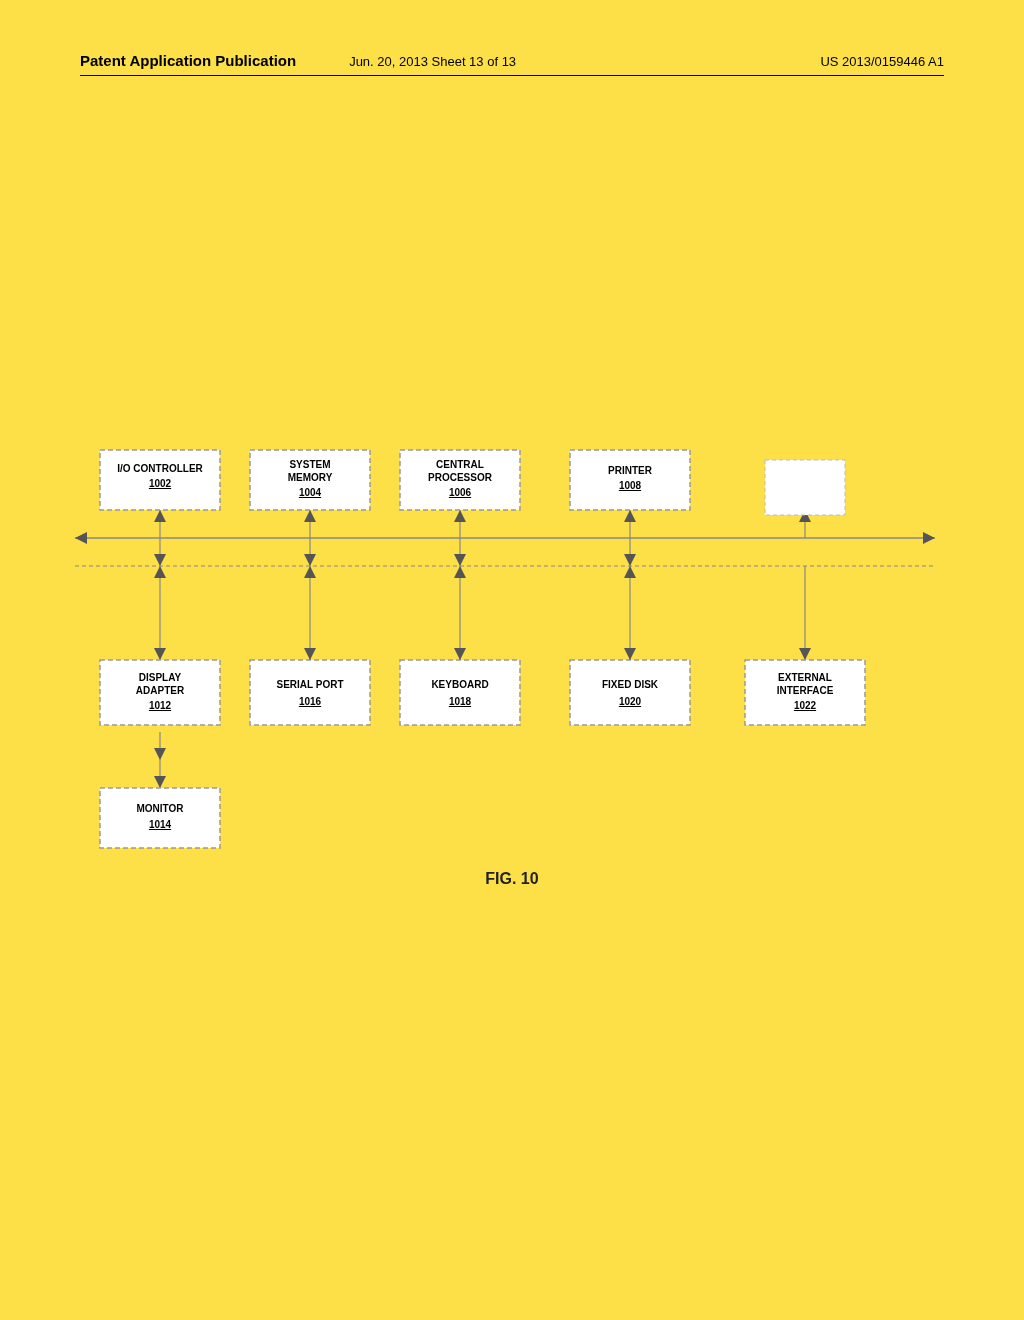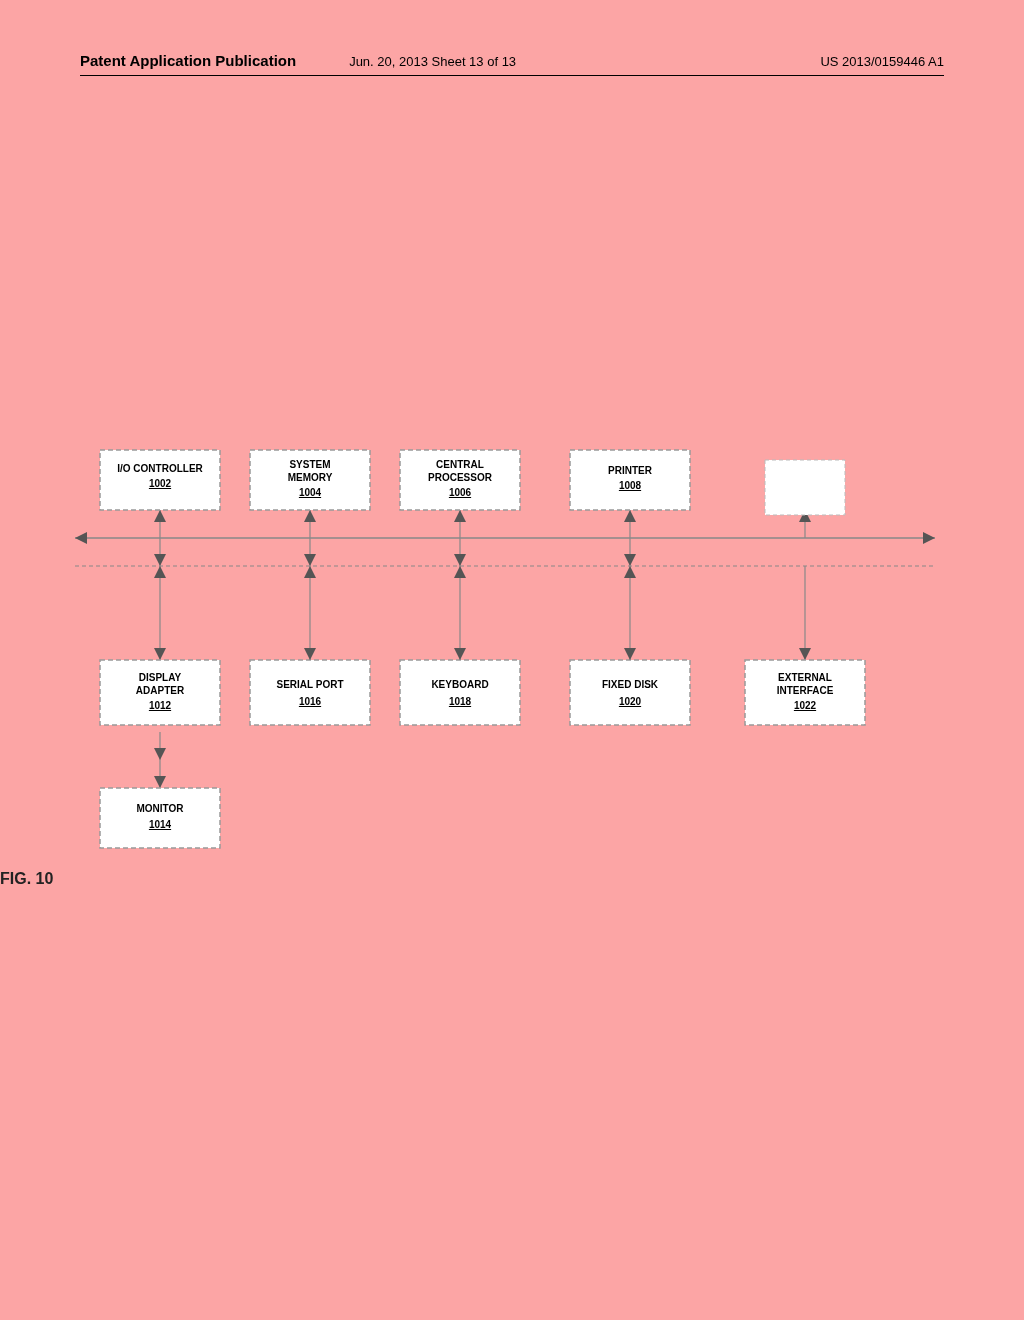--- a/index.html
+++ b/index.html
@@ -9,21 +9,21 @@
       background: #fff;
       font-family: Arial, sans-serif;
       position: relative;
       overflow: hidden;
     }
 
     .page {
       width: 1024px;
       height: 1320px;
       position: relative;
-      background: #fca5a5;
+      background: #fde047;
     }
 
     .header {
       position: absolute;
       top: 52px;
       left: 80px;
       right: 80px;
       display: flex;
       align-items: baseline;
       gap: 40px;
@@ -162,15 +162,15 @@
     <polygon points="395,136 389,148 401,148" fill="#555"></polygon>
 
     <line x1="565" y1="136" x2="565" y2="230" stroke="#888" stroke-width="1.2"></line>
     <polygon points="565,230 559,218 571,218" fill="#555"></polygon>
     <polygon points="565,136 559,148 571,148" fill="#555"></polygon>
 
     <polygon points="95,136 89,148 101,148" fill="#555"></polygon>
 
   </svg>
 
-  <div style="position:absolute; top:870px; left:0; right:0; text-align:left; font-size:16px; font-weight:bold; font-family:Arial, sans-serif; color:#222;">FIG. 10</div>
+  <div style="position:absolute; top:870px; left:0; right:0; text-align:center; font-size:16px; font-weight:bold; font-family:Arial, sans-serif; color:#222;">FIG. 10</div>
 
 </div>
 
 </body></html>

